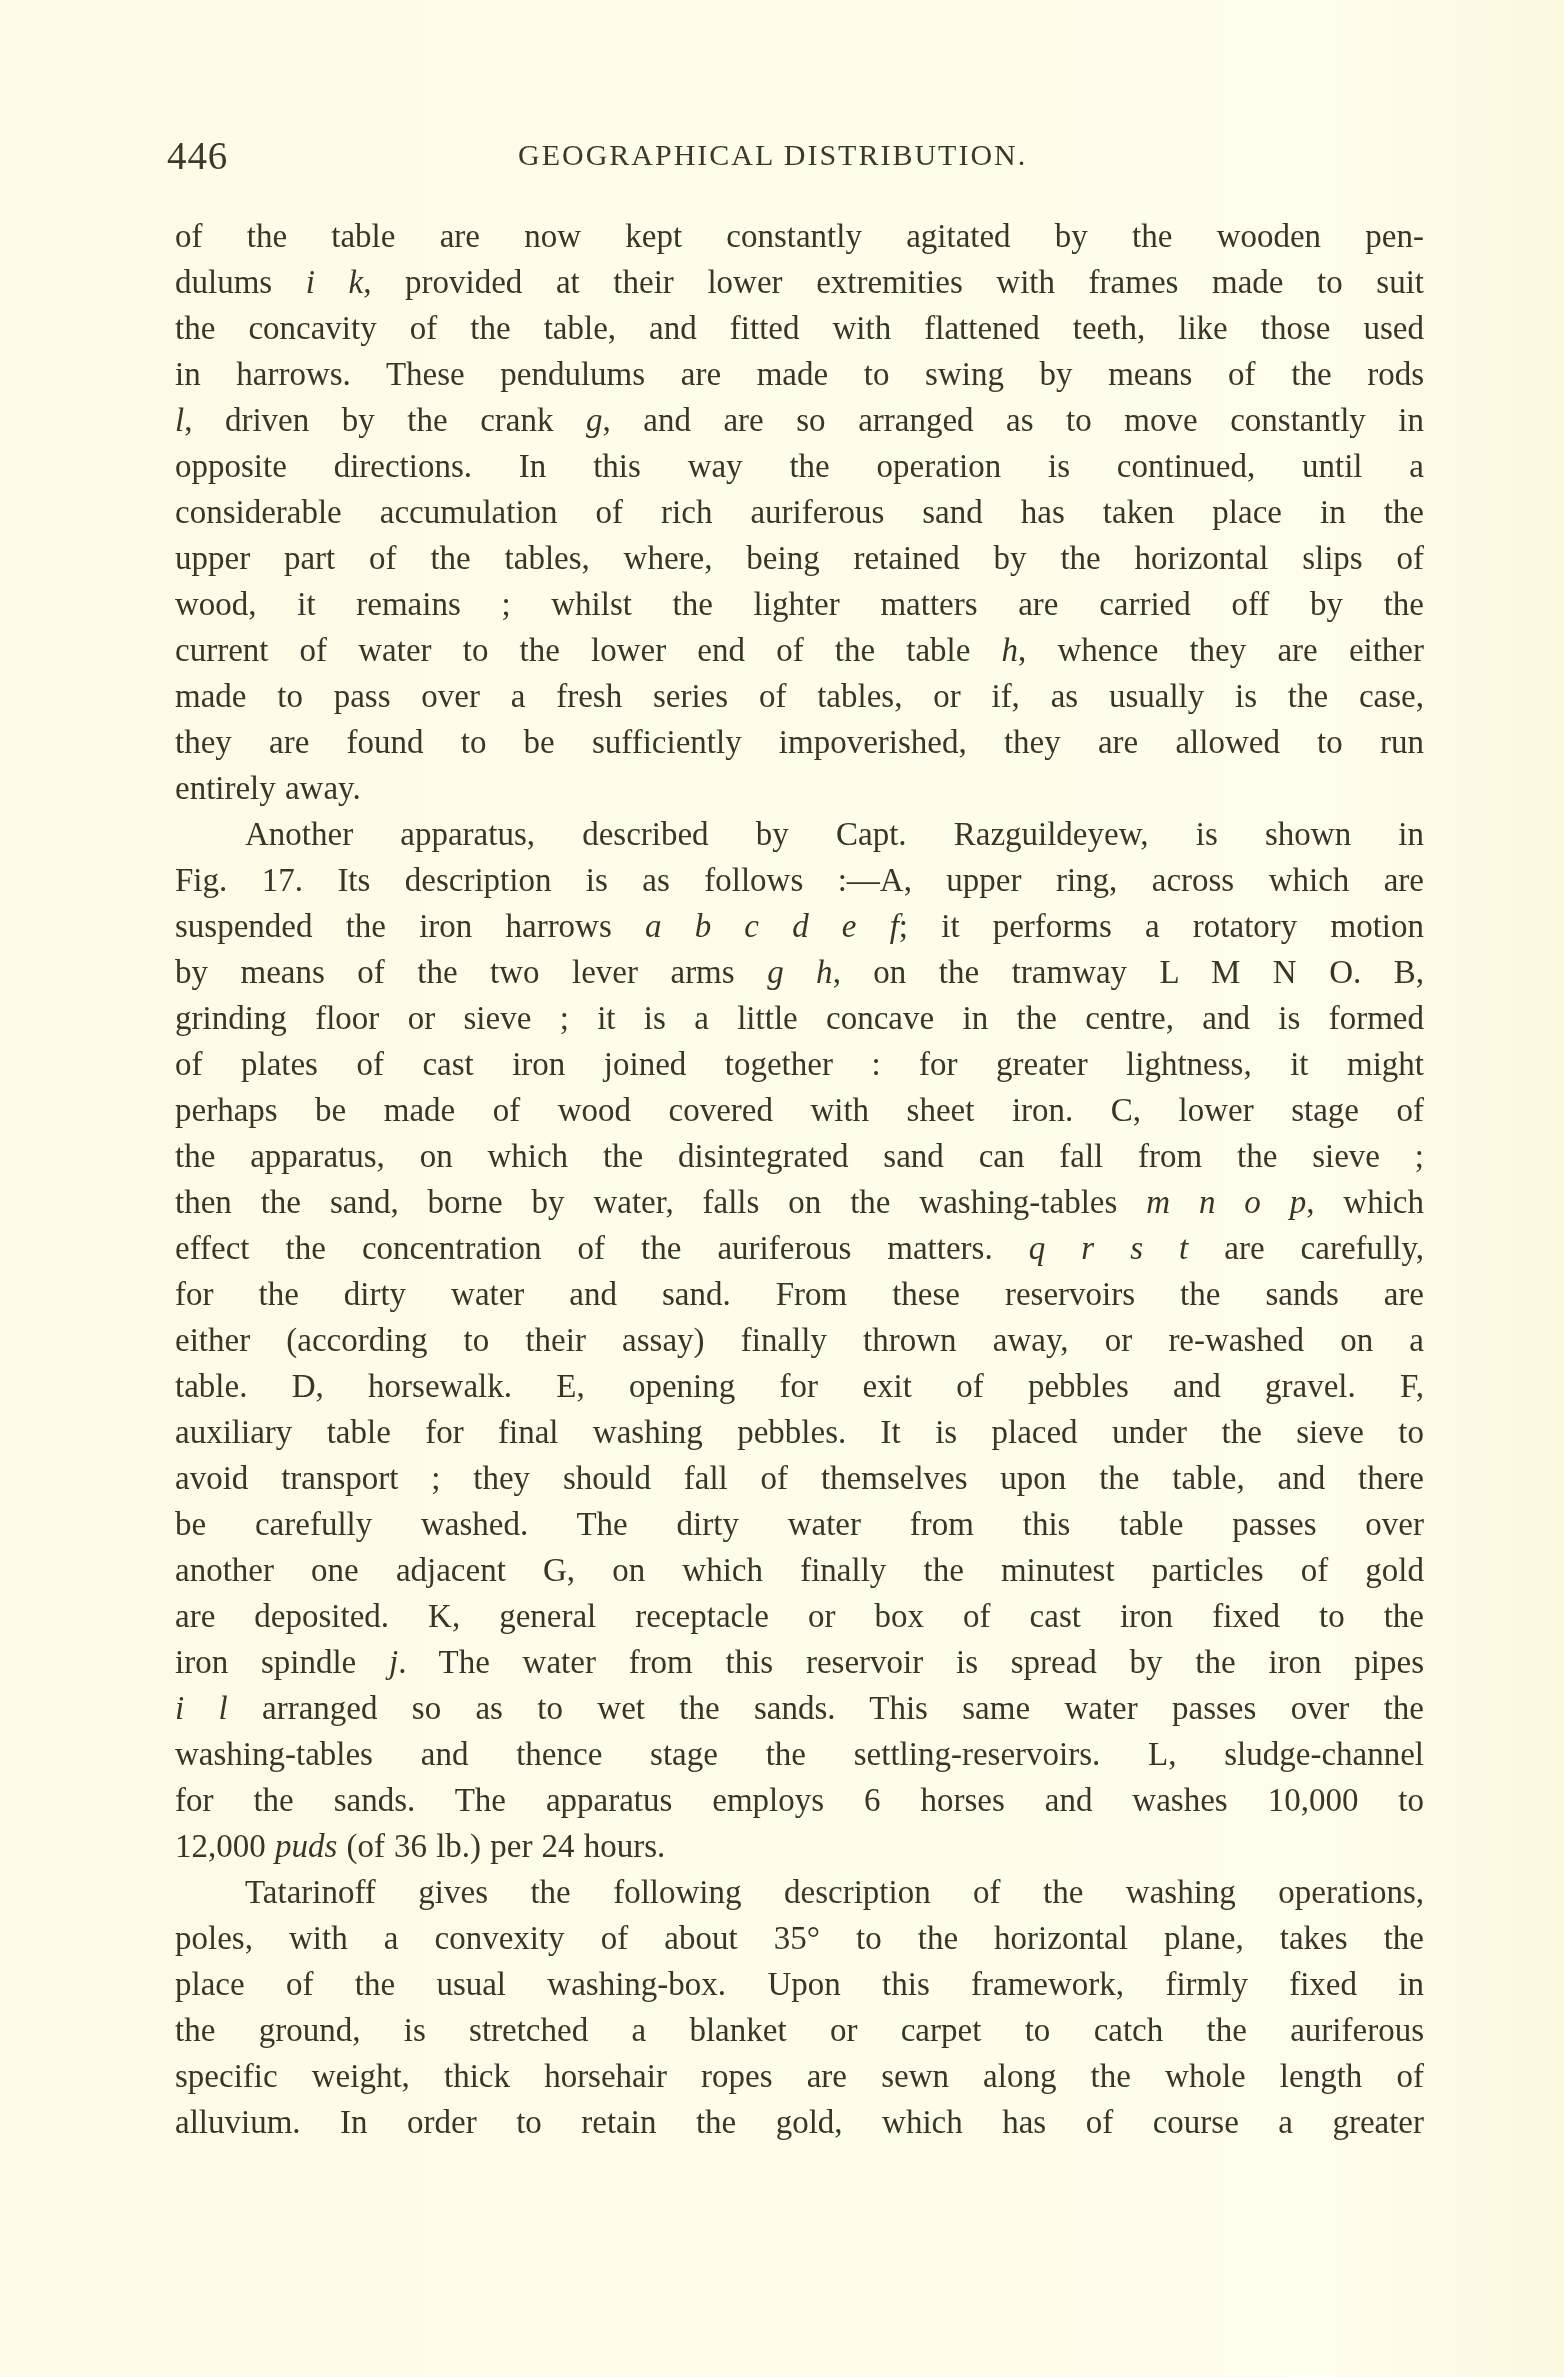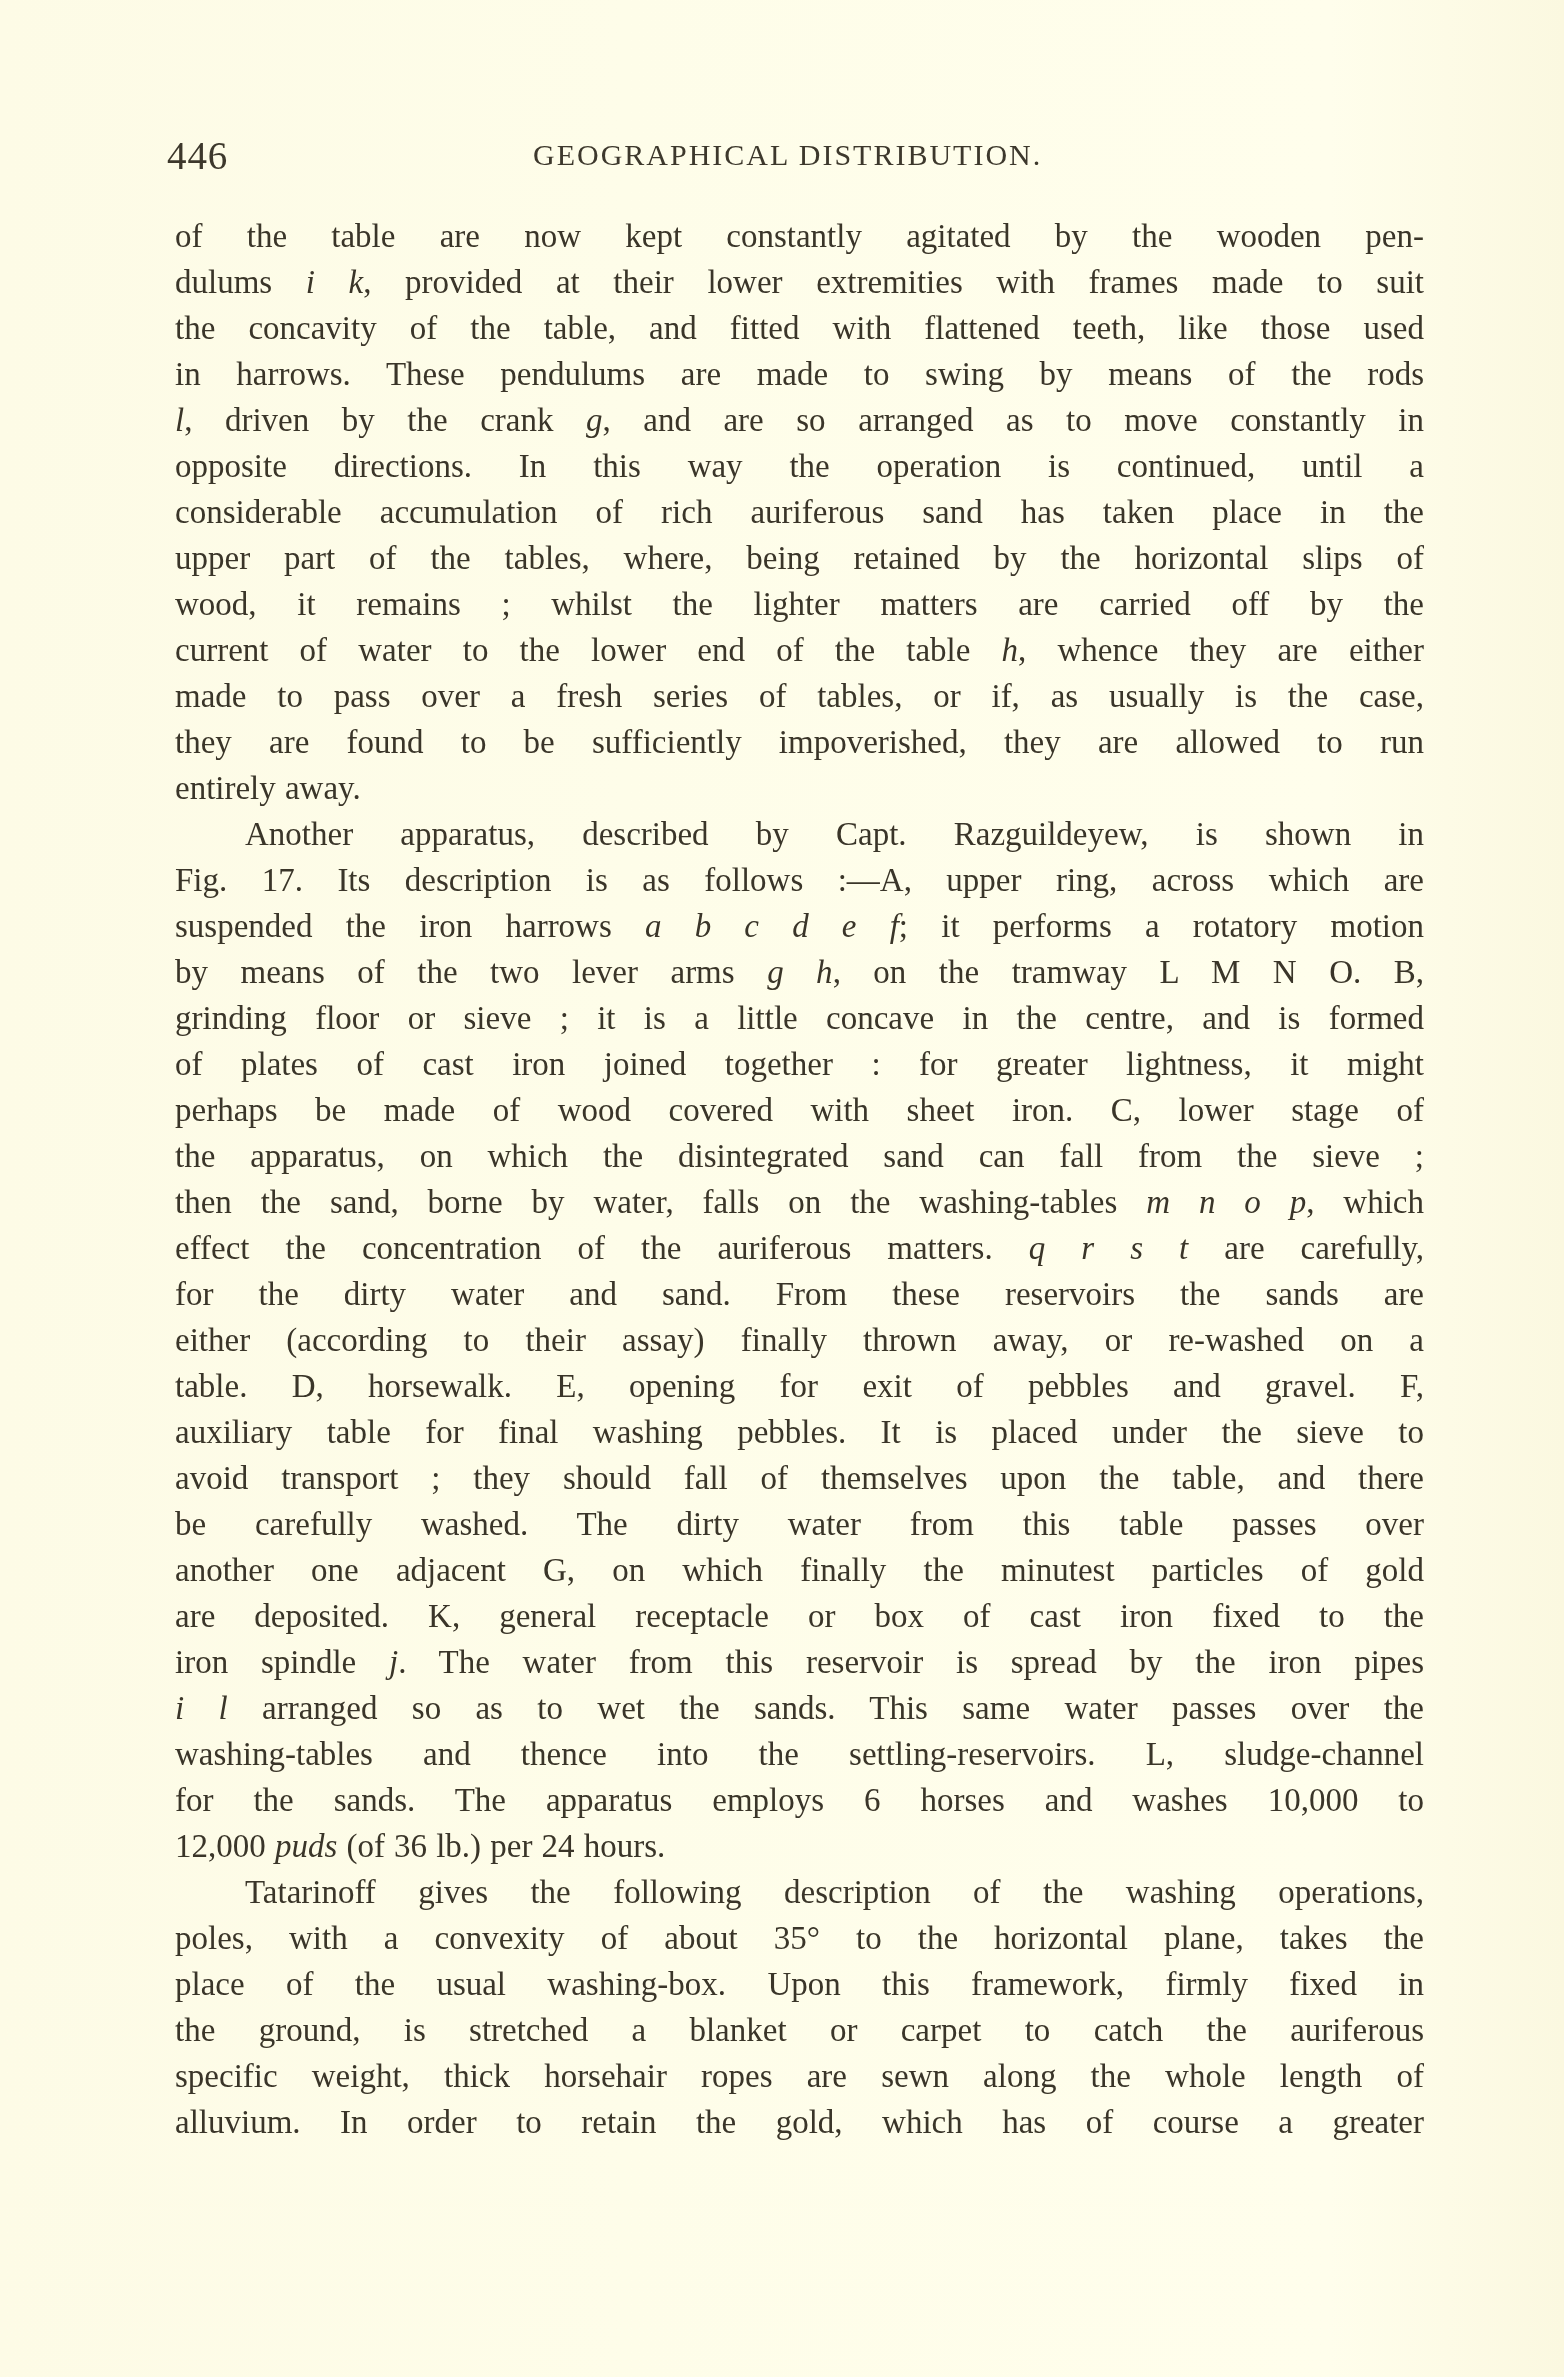--- a/index.html
+++ b/index.html
@@ -32,21 +32,21 @@
   .page-number {
     position: absolute;
     left: 0;
     top: 0;
     font-size: 39px;
     letter-spacing: 0.9px;
     color: #3d382c;
   }
   .header-title {
     position: absolute;
-    left: 366px;
+    left: 351px;
     top: 5.4px;
     font-size: 30px;
     letter-spacing: 2px;
     color: #3d382c;
   }
   .body-text {
     position: absolute;
     top: 213px;
     left: 163px;
     width: 1249px;
@@ -109,21 +109,21 @@
         <div class="line"><span>for the dirty water and sand.  From these reservoirs the sands are</span></div>
         <div class="line"><span>either (according to their assay) finally thrown away, or re-washed on a</span></div>
         <div class="line"><span>table.  D, horsewalk.  E, opening for exit of pebbles and gravel.  F,</span></div>
         <div class="line"><span>auxiliary table for final washing pebbles.  It is placed under the sieve to</span></div>
         <div class="line"><span>avoid transport ; they should fall of themselves upon the table, and there</span></div>
         <div class="line"><span>be carefully washed.  The dirty water from this table passes over</span></div>
         <div class="line"><span>another one adjacent G, on which finally the minutest particles of gold</span></div>
         <div class="line"><span>are deposited.  K, general receptacle or box of cast iron fixed to the</span></div>
         <div class="line"><span>iron spindle </span><span class="it">j</span><span>.  The water from this reservoir is spread by the iron pipes</span></div>
         <div class="line"><span class="it">i l</span><span> arranged so as to wet the sands.  This same water passes over the</span></div>
-        <div class="line"><span>washing-tables and thence into the settling-reservoirs.  L, sludge-channel</span></div>
+        <div class="line"><span>washing-tables and thence stage the settling-reservoirs.  L, sludge-channel</span></div>
         <div class="line"><span>for the sands.  The apparatus employs 6 horses and washes 10,000 to</span></div>
         <div class="line last"><span>12,000 </span><span class="it">puds</span><span> (of 36 lb.) per 24 hours.</span></div>
       </div>
       <div>
         <div class="line indent"><span>Tatarinoff gives the following description of the washing operations,</span></div>
         <div class="line"><span>poles, with a convexity of about 35° to the horizontal plane, takes the</span></div>
         <div class="line"><span>place of the usual washing-box.  Upon this framework, firmly fixed in</span></div>
         <div class="line"><span>the ground, is stretched a blanket or carpet to catch the auriferous</span></div>
         <div class="line"><span>specific weight, thick horsehair ropes are sewn along the whole length of</span></div>
         <div class="line"><span>alluvium.  In order to retain the gold, which has of course a greater</span></div>

